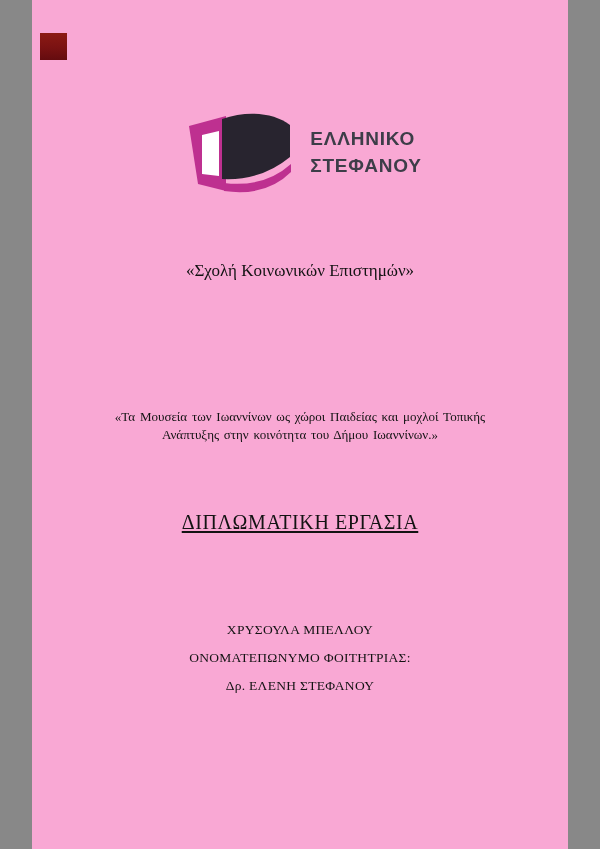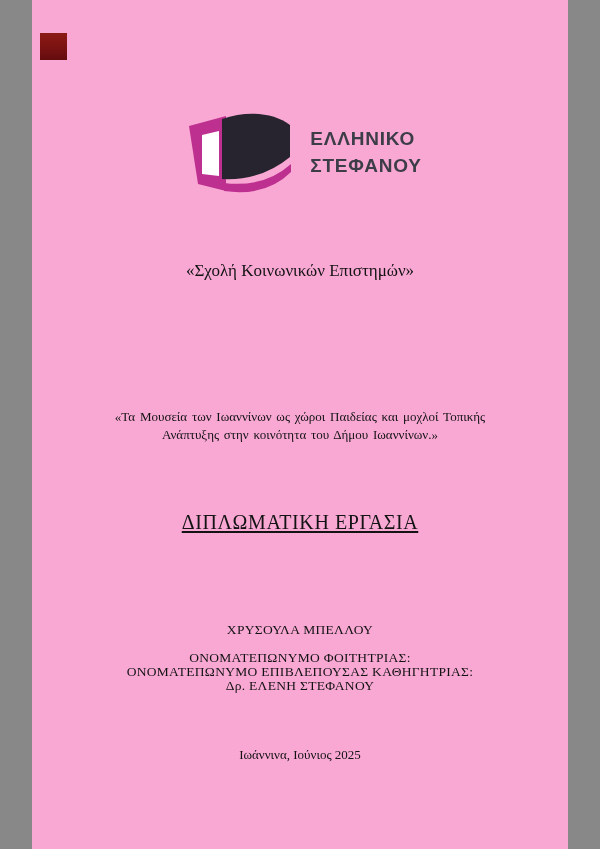--- a/index.html
+++ b/index.html
@@ -112,18 +112,16 @@
   <div class="line school">«Σχολή Κοινωνικών Επιστημών»</div>
 
 
   <div class="quote">«Τα Μουσεία των Ιωαννίνων ως χώροι Παιδείας και μοχλοί Τοπικής Ανάπτυξης στην κοινότητα του Δήμου Ιωαννίνων.»</div>
 
   <div class="line type-heading">ΔΙΠΛΩΜΑΤΙΚΗ ΕΡΓΑΣΙΑ</div>
 
   <div class="line person-label student-label">ΟΝΟΜΑΤΕΠΩΝΥΜΟ ΦΟΙΤΗΤΡΙΑΣ:</div>
   <div class="line person-name student-name">ΧΡΥΣΟΥΛΑ ΜΠΕΛΛΟΥ</div>
 
-  <div class="line person-label supervisor-label">ΟΝΟΜΑΤΕΠΩΝΥΜΟ ΕΠΙΒΛΕΠΟΥΣΑΣ ΚΑΘΗΓΗΤΡΙΑΣ:</div>
   <div class="line person-name supervisor-name">Δρ. ΕΛΕΝΗ ΣΤΕΦΑΝΟΥ</div>
 
-  <div class="line place-date">Ιωάννινα, Ιούνιος 2025</div>
 
 </div>
 
 </body></html>

